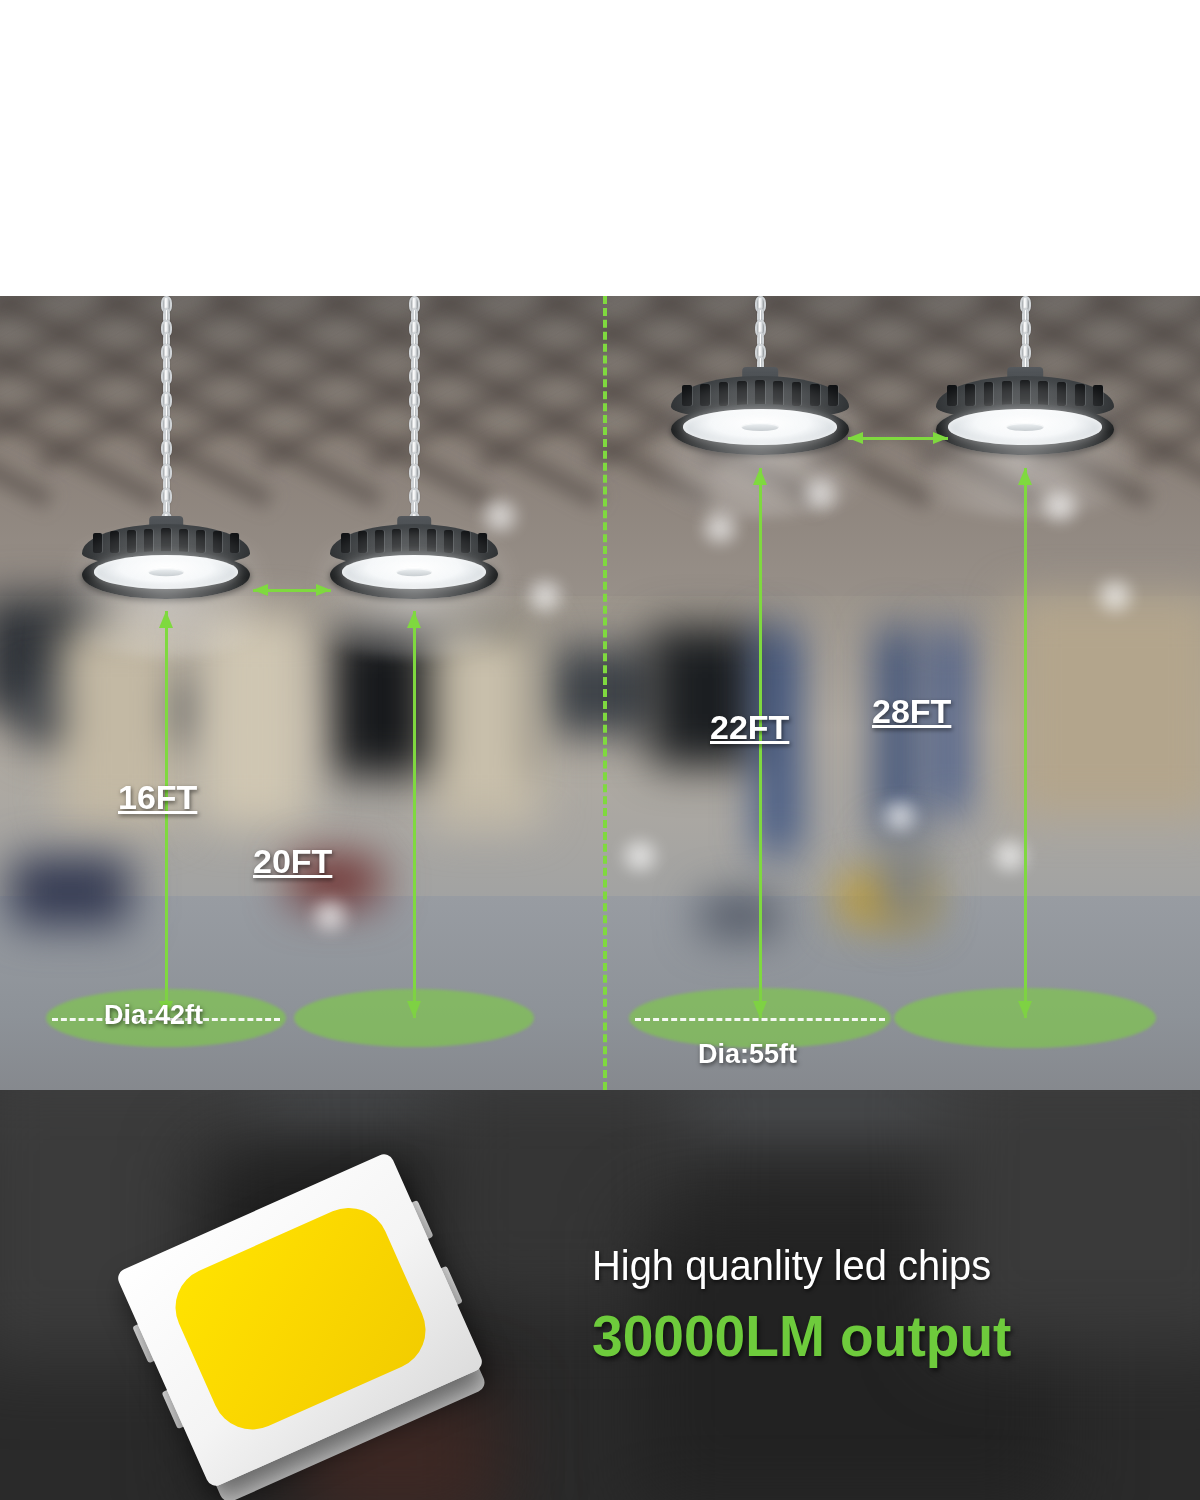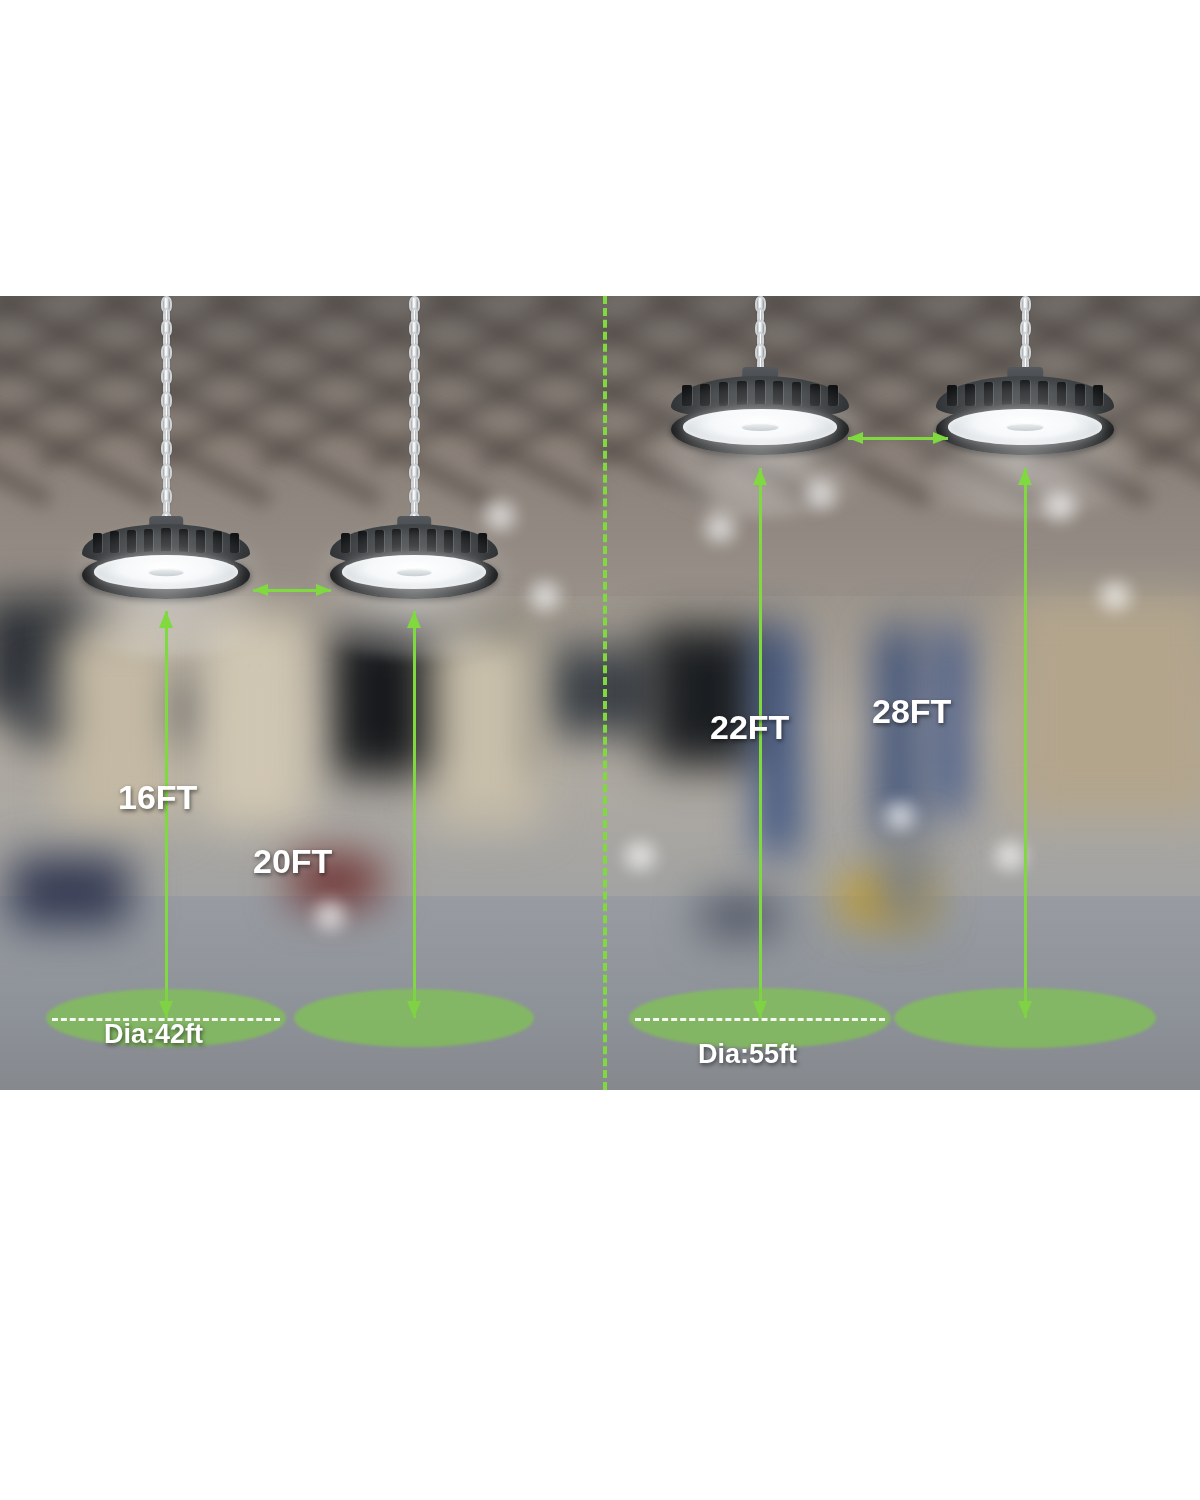--- a/index.html
+++ b/index.html
@@ -154,21 +154,21 @@
     position:absolute; right:0; top:-6.5px; width:0; height:0;
     border-top:6.5px solid transparent; border-bottom:6.5px solid transparent;
     border-left:15px solid #7FD93F;
   }
 
   .m-label{
     position:absolute; color:#ffffff; font-weight:bold;
     text-shadow:1px 2px 4px rgba(0,0,0,0.55);
     white-space:nowrap;
   }
-  .lbl-ft{ font-size:34px; }
+  .lbl-ft{ font-size:34px;text-decoration:underline; }
   .lbl-dia{ font-size:27px; font-weight:bold; }
 
   .pool{
     position:absolute; border-radius:50%;
     background:rgba(126,205,70,0.62);
     filter:blur(1.5px);
   }
   .pool-dash{
     position:absolute; height:0;
     border-top:3px dashed rgba(255,255,255,0.92);
@@ -491,21 +491,43 @@
    </div>
         <div class="pool" style="left:629px; top:692px; width:262px; height:60px;"></div>
         <div class="pool-dash" style="left:635px; top:722px; width:250px;"></div>
         <div class="pool" style="left:894px; top:692px; width:262px; height:60px;"></div>
       </div>
 
     <div class="divider" style="left:603px;"></div>
 
     <div class="m-label lbl-ft" style="left:253px; top:546px;">20FT</div>
     <div class="m-label lbl-ft" style="left:118px; top:482px;">16FT</div>
-    <div class="m-label lbl-dia" style="left:104px; top:723px;">Dia:42ft</div>
+    <div class="m-label lbl-dia" style="left:104px; top:704px;">Dia:42ft</div>
 
     <div class="m-label lbl-ft" style="left:872px; top:396px;">28FT</div>
     <div class="m-label lbl-ft" style="left:710px; top:412px;">22FT</div>
     <div class="m-label lbl-dia" style="left:698px; top:743px;">Dia:55ft</div>
   </div>
 
+  <div class="bottom">
+    <div class="bgblob bb7"></div>
+    <div class="bgblob bb1"></div>
+    <div class="bgblob bb2"></div>
+    <div class="bgblob bb3"></div>
+    <div class="bgblob bb4"></div>
+    <div class="bgblob bb5"></div>
+    <div class="bgblob bb6"></div>
+
+    <div class="chip" style="left:150px; top:112px; width:300px; height:236px;">
+      <div class="chip-pad" style="left:-6px; top:56px; width:26px; height:40px;"></div>
+      <div class="chip-pad" style="left:-6px; top:128px; width:26px; height:40px;"></div>
+      <div class="chip-pad" style="right:-6px; top:56px; width:26px; height:40px;"></div>
+      <div class="chip-pad" style="right:-6px; top:128px; width:26px; height:40px;"></div>
+      <div class="chip-side"></div>
+      <div class="chip-body"></div>
+      <div class="chip-face" style="left:38px; top:32px; width:226px; height:170px;"></div>
+    </div>
+
+    <div class="b-line1" style="left:592px; top:152px;">High quanlity led chips</div>
+    <div class="b-line2" style="left:592px; top:212px;">30000LM output</div>
+  </div>
 
 </div>
 
 </body></html>

